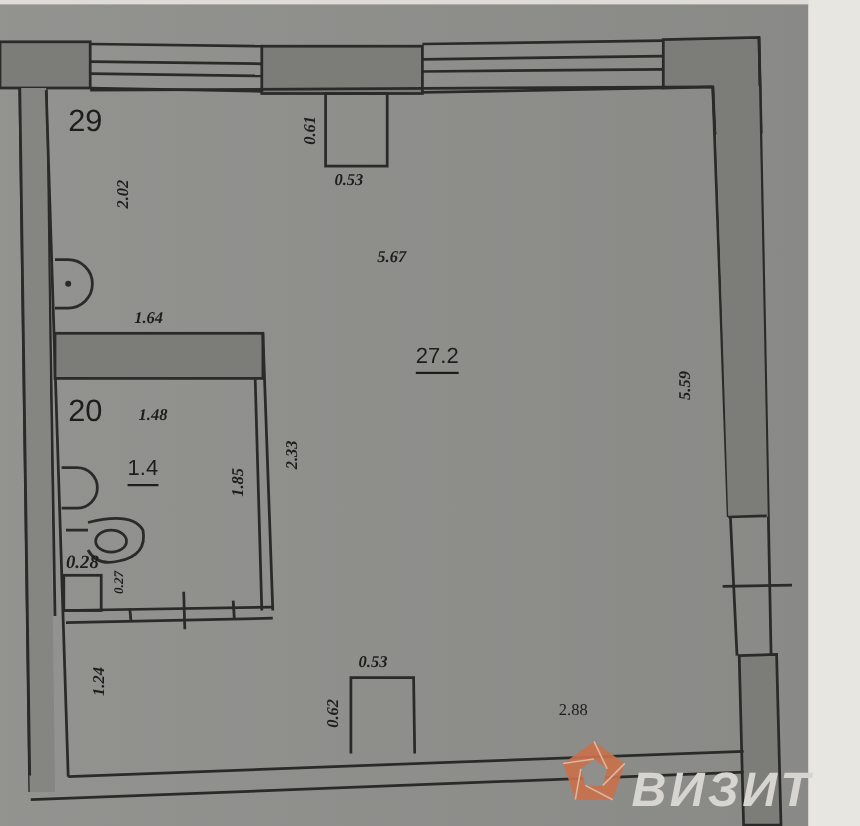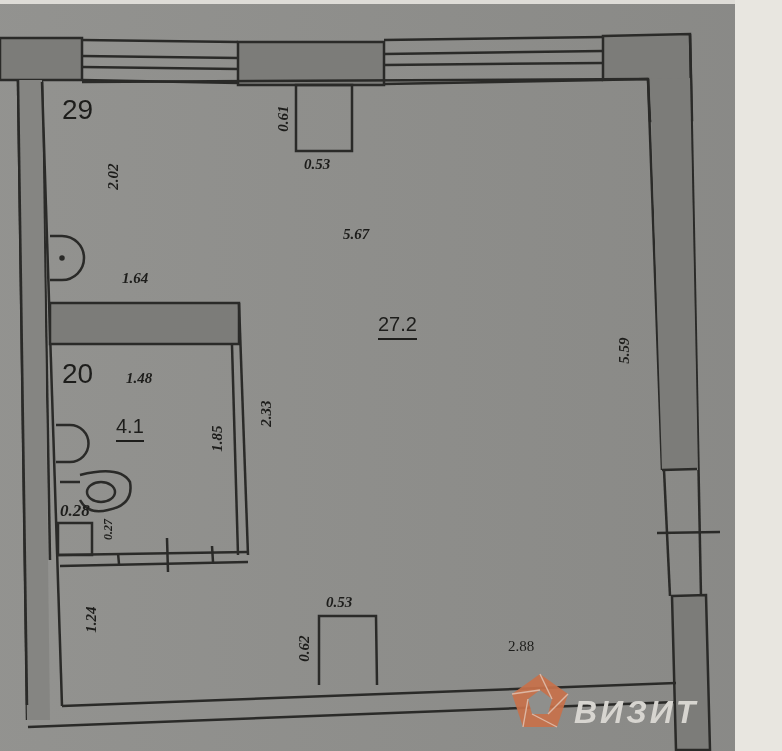--- a/index.html
+++ b/index.html
@@ -7,21 +7,21 @@
   .sheet { position: absolute; left: 0; top: 4px; width: 735px; height: 747px; background: #8f8f8c;
     background-image: linear-gradient(90deg, rgba(255,255,255,0.03), rgba(0,0,0,0.04)); }
   .topwhite { position:absolute; left:0; top:0; width:782px; height:8px; background:#dedcd7; }
   .rightwhite { position:absolute; left:735px; top:0; width:47px; height:751px; background:#e8e6e0; }
   .plan { position: absolute; left: 0; top: 0; width: 782px; height: 751px; }
   .lbl { position: absolute; color: #1d1d1b; font-style: italic; font-weight: bold; font-size: 15px; white-space: nowrap; }
   .lbl.v { transform: rotate(-90deg); transform-origin: center; }
   .room-num { position: absolute; color: #1d1d1b; font-family: "Liberation Sans", sans-serif; font-size: 28px; }
   .area { position: absolute; color: #1d1d1b; font-family: "Liberation Sans", sans-serif; font-size: 20px; }
   .area .ul { display:block; height:2px; background:#1d1d1b; margin-top:2px; }
-  .logo-text { position:absolute; left:574px; top:694px; color:#d7d5d0; font-family:"Liberation Sans", sans-serif; font-weight:bold; font-style:italic; font-size:32px; letter-spacing:3px; }
+  .logo-text { position:absolute; left:574px; top:694px; color:#d7d5d0; font-family:"Liberation Sans", sans-serif; font-weight:bold; font-style:italic; font-size:44px; letter-spacing:3px; }
 </style>
 </head>
 <body>
 
 <div class="topwhite"></div>
 <div class="sheet"></div>
 <div class="rightwhite"></div>
 
 <svg class="plan" viewBox="0 0 782 751" xmlns="http://www.w3.org/2000/svg">
   <g stroke="#2a2a28" stroke-width="2.5" fill="none">
@@ -104,29 +104,29 @@
     </g>
   </g>
 </svg>
 
 <div class="room-num" style="left:62px;top:94px;">29</div>
 <div class="room-num" style="left:62px;top:358px;">20</div>
 <div class="area" style="left:378px;top:313px;">
   <span>27.2</span><span class="ul"></span>
 </div>
 <div class="area" style="left:116px;top:415px;">
-  <span>4.1</span><span class="ul"></span>
+  <span>1.4</span><span class="ul"></span>
 </div>
 
 <div class="lbl" style="left:343px;top:226px;">5.67</div>
 <div class="lbl v" style="left:611px;top:342px;">5.59</div>
 <div class="lbl" style="left:508px;top:638px;font-style:normal;font-weight:normal;">2.88</div>
 <div class="lbl v" style="left:100px;top:168px;">2.02</div>
 <div class="lbl v" style="left:78px;top:611px;">1.24</div>
-<div class="lbl" style="left:122px;top:270px;">1.64</div>
+<div class="lbl" style="left:122px;top:282px;">1.64</div>
 <div class="lbl v" style="left:253px;top:405px;">2.33</div>
 <div class="lbl" style="left:126px;top:370px;">1.48</div>
 <div class="lbl v" style="left:204px;top:430px;">1.85</div>
 <div class="lbl" style="left:304px;top:156px;">0.53</div>
 <div class="lbl v" style="left:270px;top:110px;">0.61</div>
 <div class="lbl" style="left:326px;top:594px;">0.53</div>
 <div class="lbl v" style="left:291px;top:640px;">0.62</div>
 <div class="lbl" style="left:60px;top:501px;font-size:17px;">0.28</div>
 <div class="lbl v" style="left:98px;top:522px;font-size:12px;">0.27</div>
 

